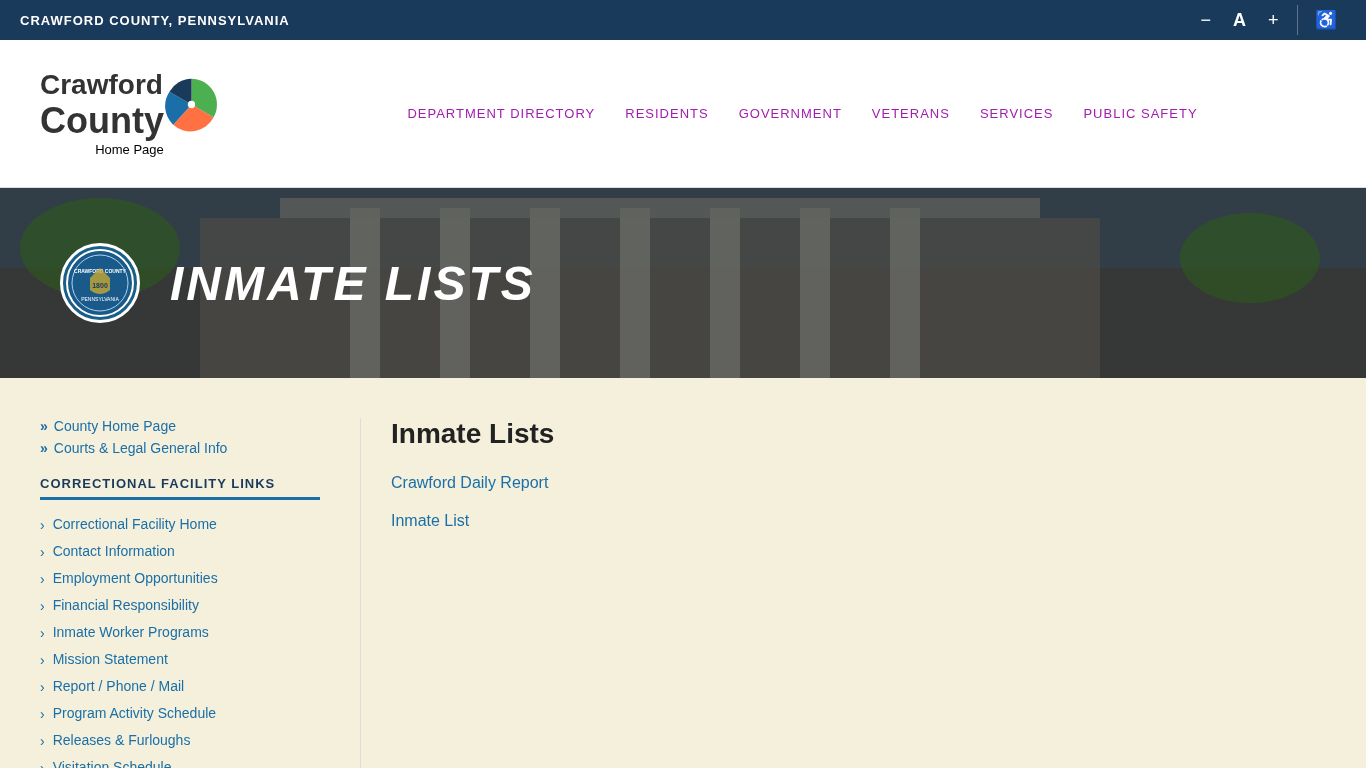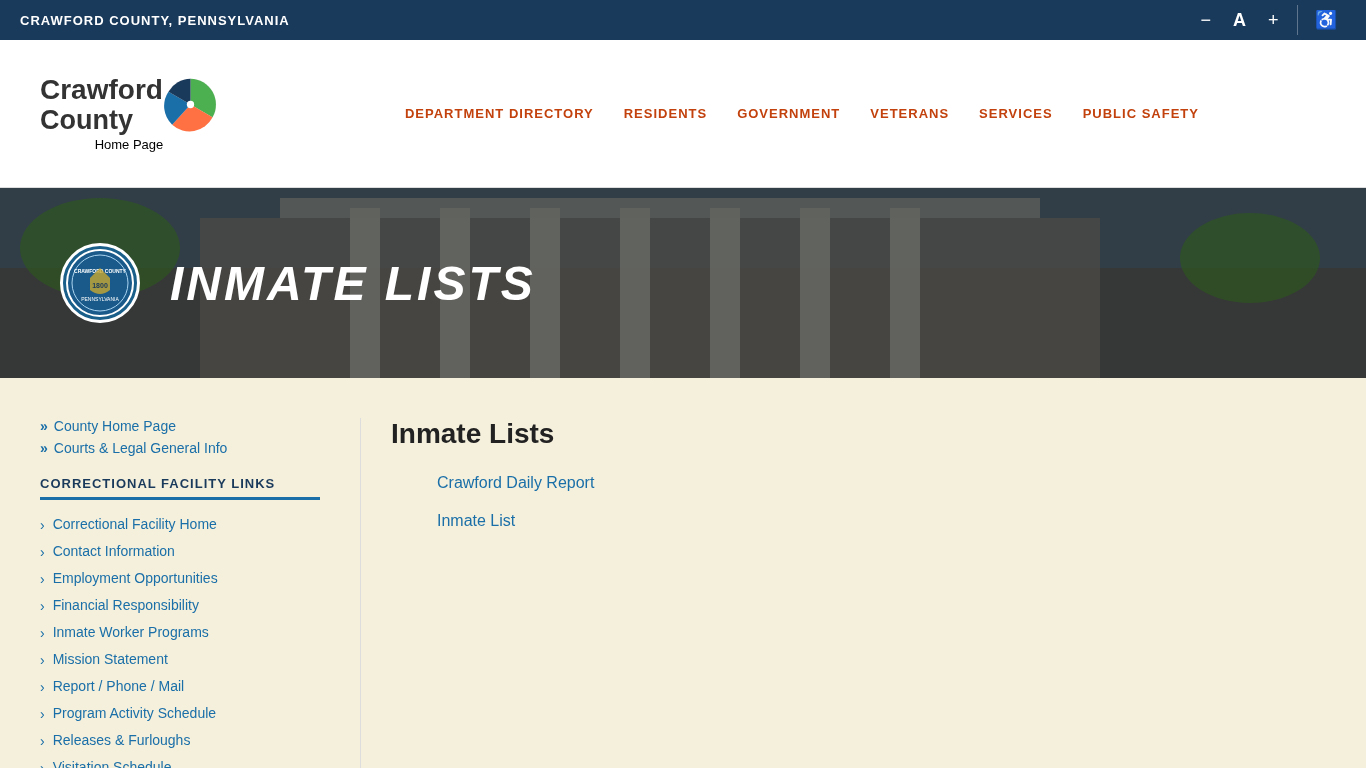--- a/index.html
+++ b/index.html
@@ -66,23 +66,23 @@
     }
     .main-nav {
       display: flex;
       align-items: center;
       gap: 30px;
       flex: 1;
       justify-content: center;
     }
     .nav-item {
       font-size: 13px;
-      font-weight: bold;
+      font-weight: normal;
       letter-spacing: 1px;
-      color: #c2410c;
+      color: #a21caf;
       text-decoration: none;
       text-transform: uppercase;
       cursor: pointer;
     }
 
     
     .hero-banner {
       width: 100%;
       height: 190px;
       background: linear-gradient(rgba(0,0,0,0.45), rgba(0,0,0,0.45)),
@@ -215,21 +215,20 @@
       color: #222;
       margin-bottom: 24px;
     }
     .content-link {
       display: block;
       color: #1a6fa8;
       text-decoration: none;
       font-size: 16px;
       margin-bottom: 20px;
       cursor: pointer;
-      margin-left: 46px;
     }
 
     
     .logo-container {
       display: flex;
       align-items: center;
       gap: 0;
     }
     .logo-pie {
       width: 55px;
@@ -248,21 +247,21 @@
     <div class="top-bar-divider"></div>
     <button class="top-bar-btn">♿</button>
   </div>
 </div>
 
 <header class="main-header">
   <a class="logo-area" href="#">
     <div class="logo-container">
       <div style="line-height:1.1;">
         <span style="font-size:28px;font-weight:bold;color:#333;">Crawford</span><br>
-        <span style="font-size:27px;font-weight:bold;color:#333;">County</span>
+        <span style="font-size:36px;font-weight:bold;color:#333;">County</span>
       </div>
       <svg class="logo-pie" viewBox="0 0 60 60">
 
         <circle cx="30" cy="30" r="28" fill="#e8e8e8"></circle>
 
         <path d="M30,30 L30,2 A28,28 0 0,1 54,44 Z" fill="#4caf50"></path>
 
         <path d="M30,30 L54,44 A28,28 0 0,1 10,52 Z" fill="#ff7043"></path>
 
         <path d="M30,30 L10,52 A28,28 0 0,1 6,16 Z" fill="#1a6fa8"></path>

